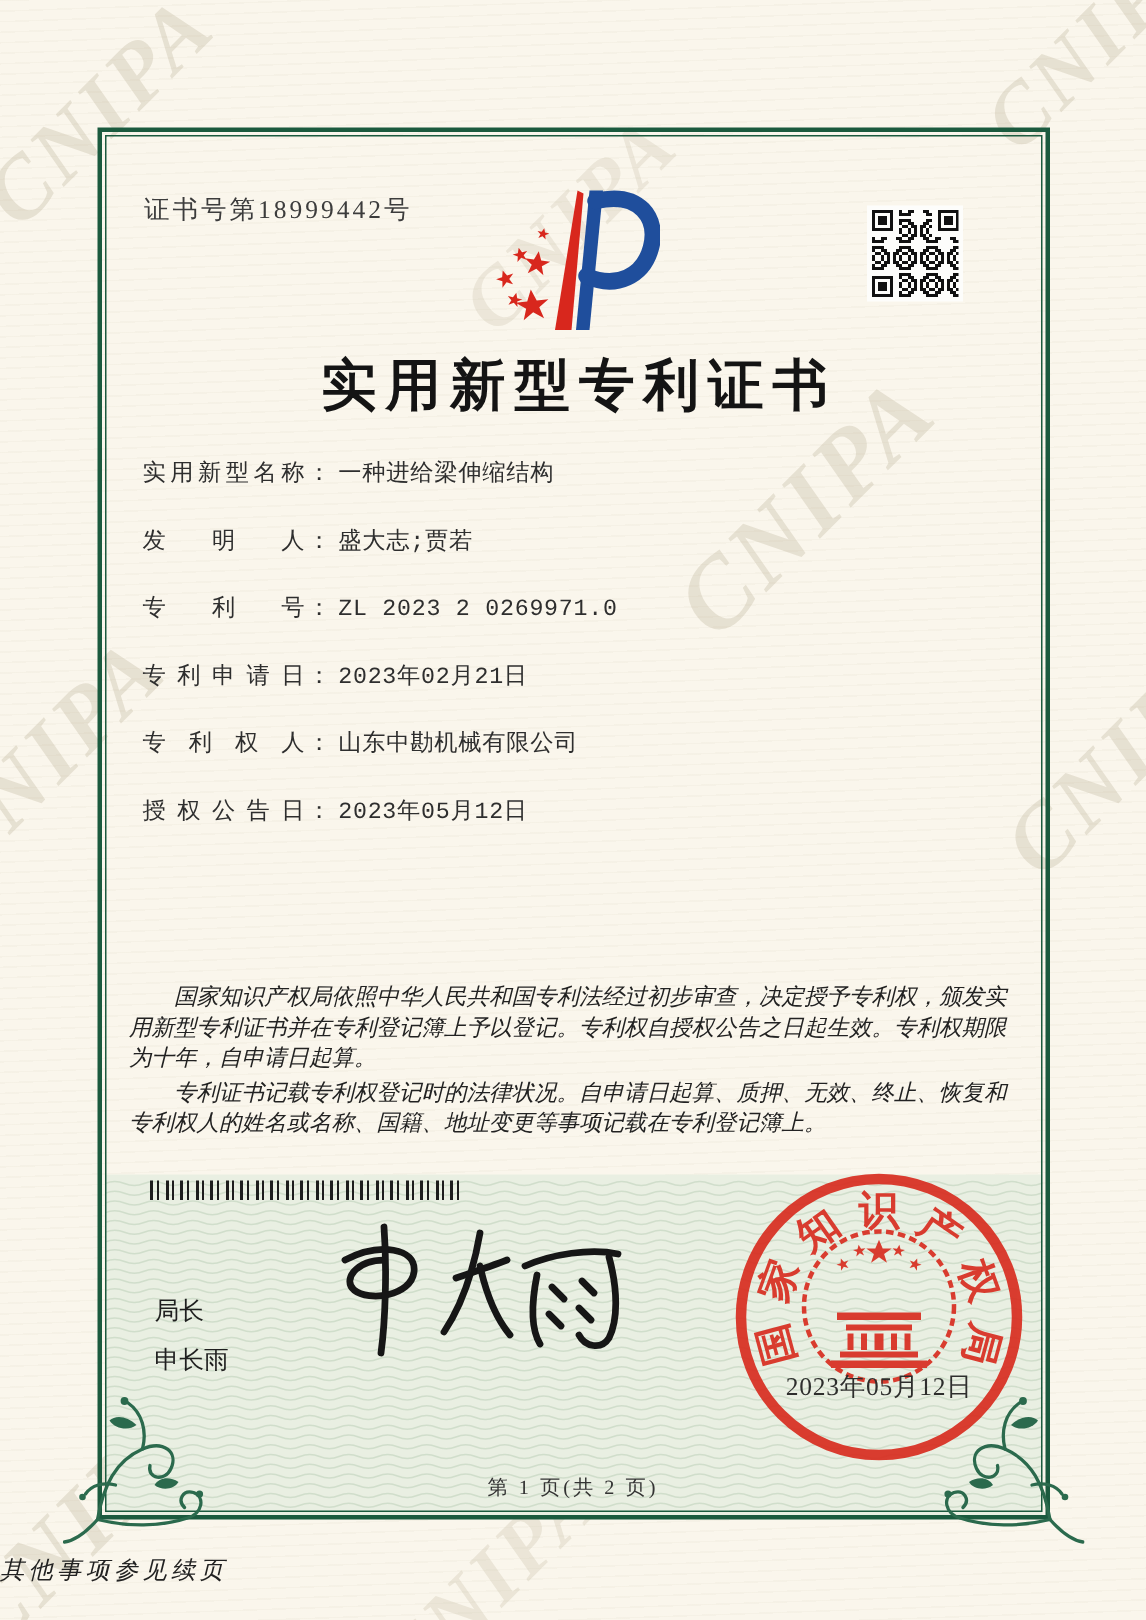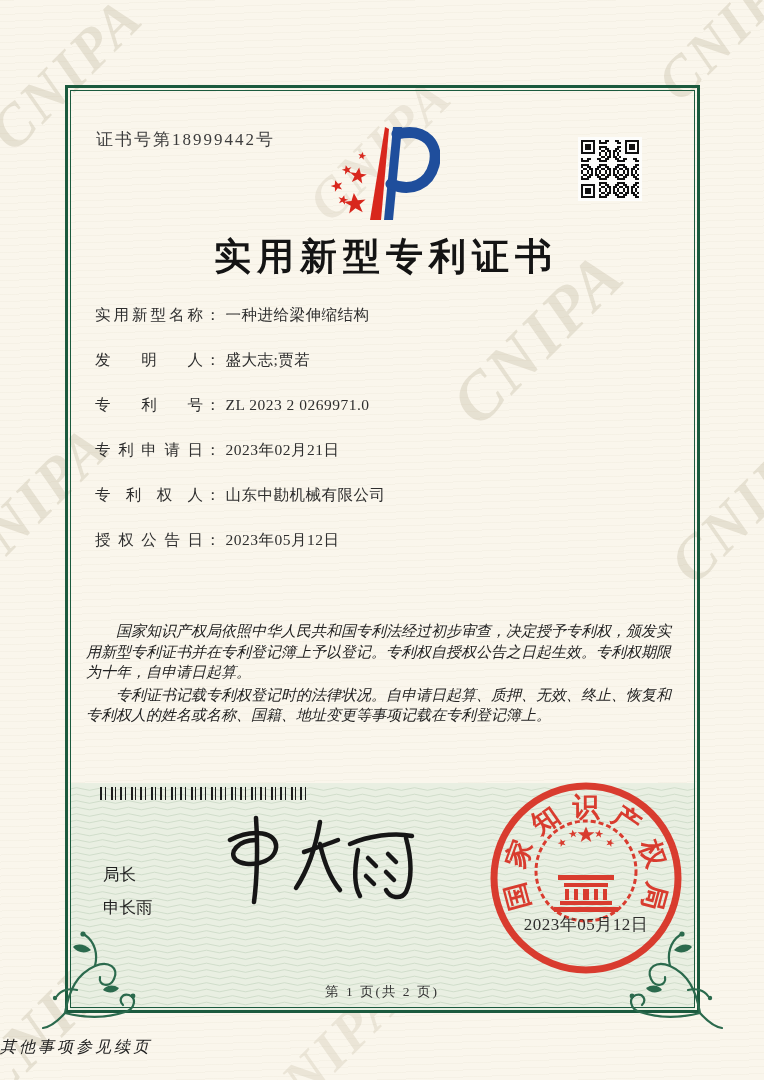--- a/index.html
+++ b/index.html
@@ -11,26 +11,26 @@
   .frame{position:absolute;left:65px;top:85px;width:629px;height:922px;border:3px solid #1b5a3e;}
   .frame::before{content:"";position:absolute;inset:2px;border:1px solid #1b5a3e;}
   .band{position:absolute;left:70px;top:783px;width:625px;height:227px;background:#e9efe2;}
   .band svg{position:absolute;left:0;top:0;}
   .certno{position:absolute;left:96px;top:128px;font-size:17px;letter-spacing:2px;color:#3c3c3c;}
   .logo{position:absolute;left:325px;top:124px;}
   .qr{position:absolute;left:578px;top:137px;background:#fdfdfb;padding:3px;}
   .title{position:absolute;left:4px;top:232px;width:100%;text-align:center;font-size:37px;font-weight:700;
          letter-spacing:6px;color:#141414;}
   .fields{position:absolute;left:95px;top:305px;width:580px;font-size:15.5px;color:#2e2e2e;}
-  .frow{position:relative;height:24px;margin-bottom:21px;white-space:nowrap;}
+  .frow{position:relative;height:24px;margin-bottom:21px;white-space:nowrap;font-family:Liberation Mono, monospace;}
   .flabel{display:inline-block;width:108px;text-align:justify;text-align-last:justify;vertical-align:top;}
   .fcolon{display:inline-block;margin:0 5px 0 2px;}
   .fvalue{letter-spacing:0.5px;}
   .fgroup2{position:absolute;left:290px;top:0;}
-  .paras{position:absolute;left:86px;top:621px;width:592px;font-size:15px;line-height:20.5px;color:#222;
+  .paras{position:absolute;left:86px;top:655px;width:592px;font-size:15px;line-height:20.5px;color:#222;
          font-style:italic;}
   .paras p{margin:0 0 2px 0;text-indent:2em;}
   .barcode{position:absolute;left:100px;top:787px;width:210px;height:13px;
     background-image:
       repeating-linear-gradient(90deg,#1d1d1d 0 2px,transparent 2px 5px,#1d1d1d 5px 6px,transparent 6px 11px,
         #1d1d1d 11px 13px,transparent 13px 15px,#1d1d1d 15px 16px,transparent 16px 20px);}
   .signoff{position:absolute;left:103px;top:858px;font-family:Liberation Sans, sans-serif;
            font-size:16.5px;color:#1f1f1f;line-height:33px;}
   .signature{position:absolute;left:208px;top:810px;}
   .seal{position:absolute;left:487px;top:779px;}

